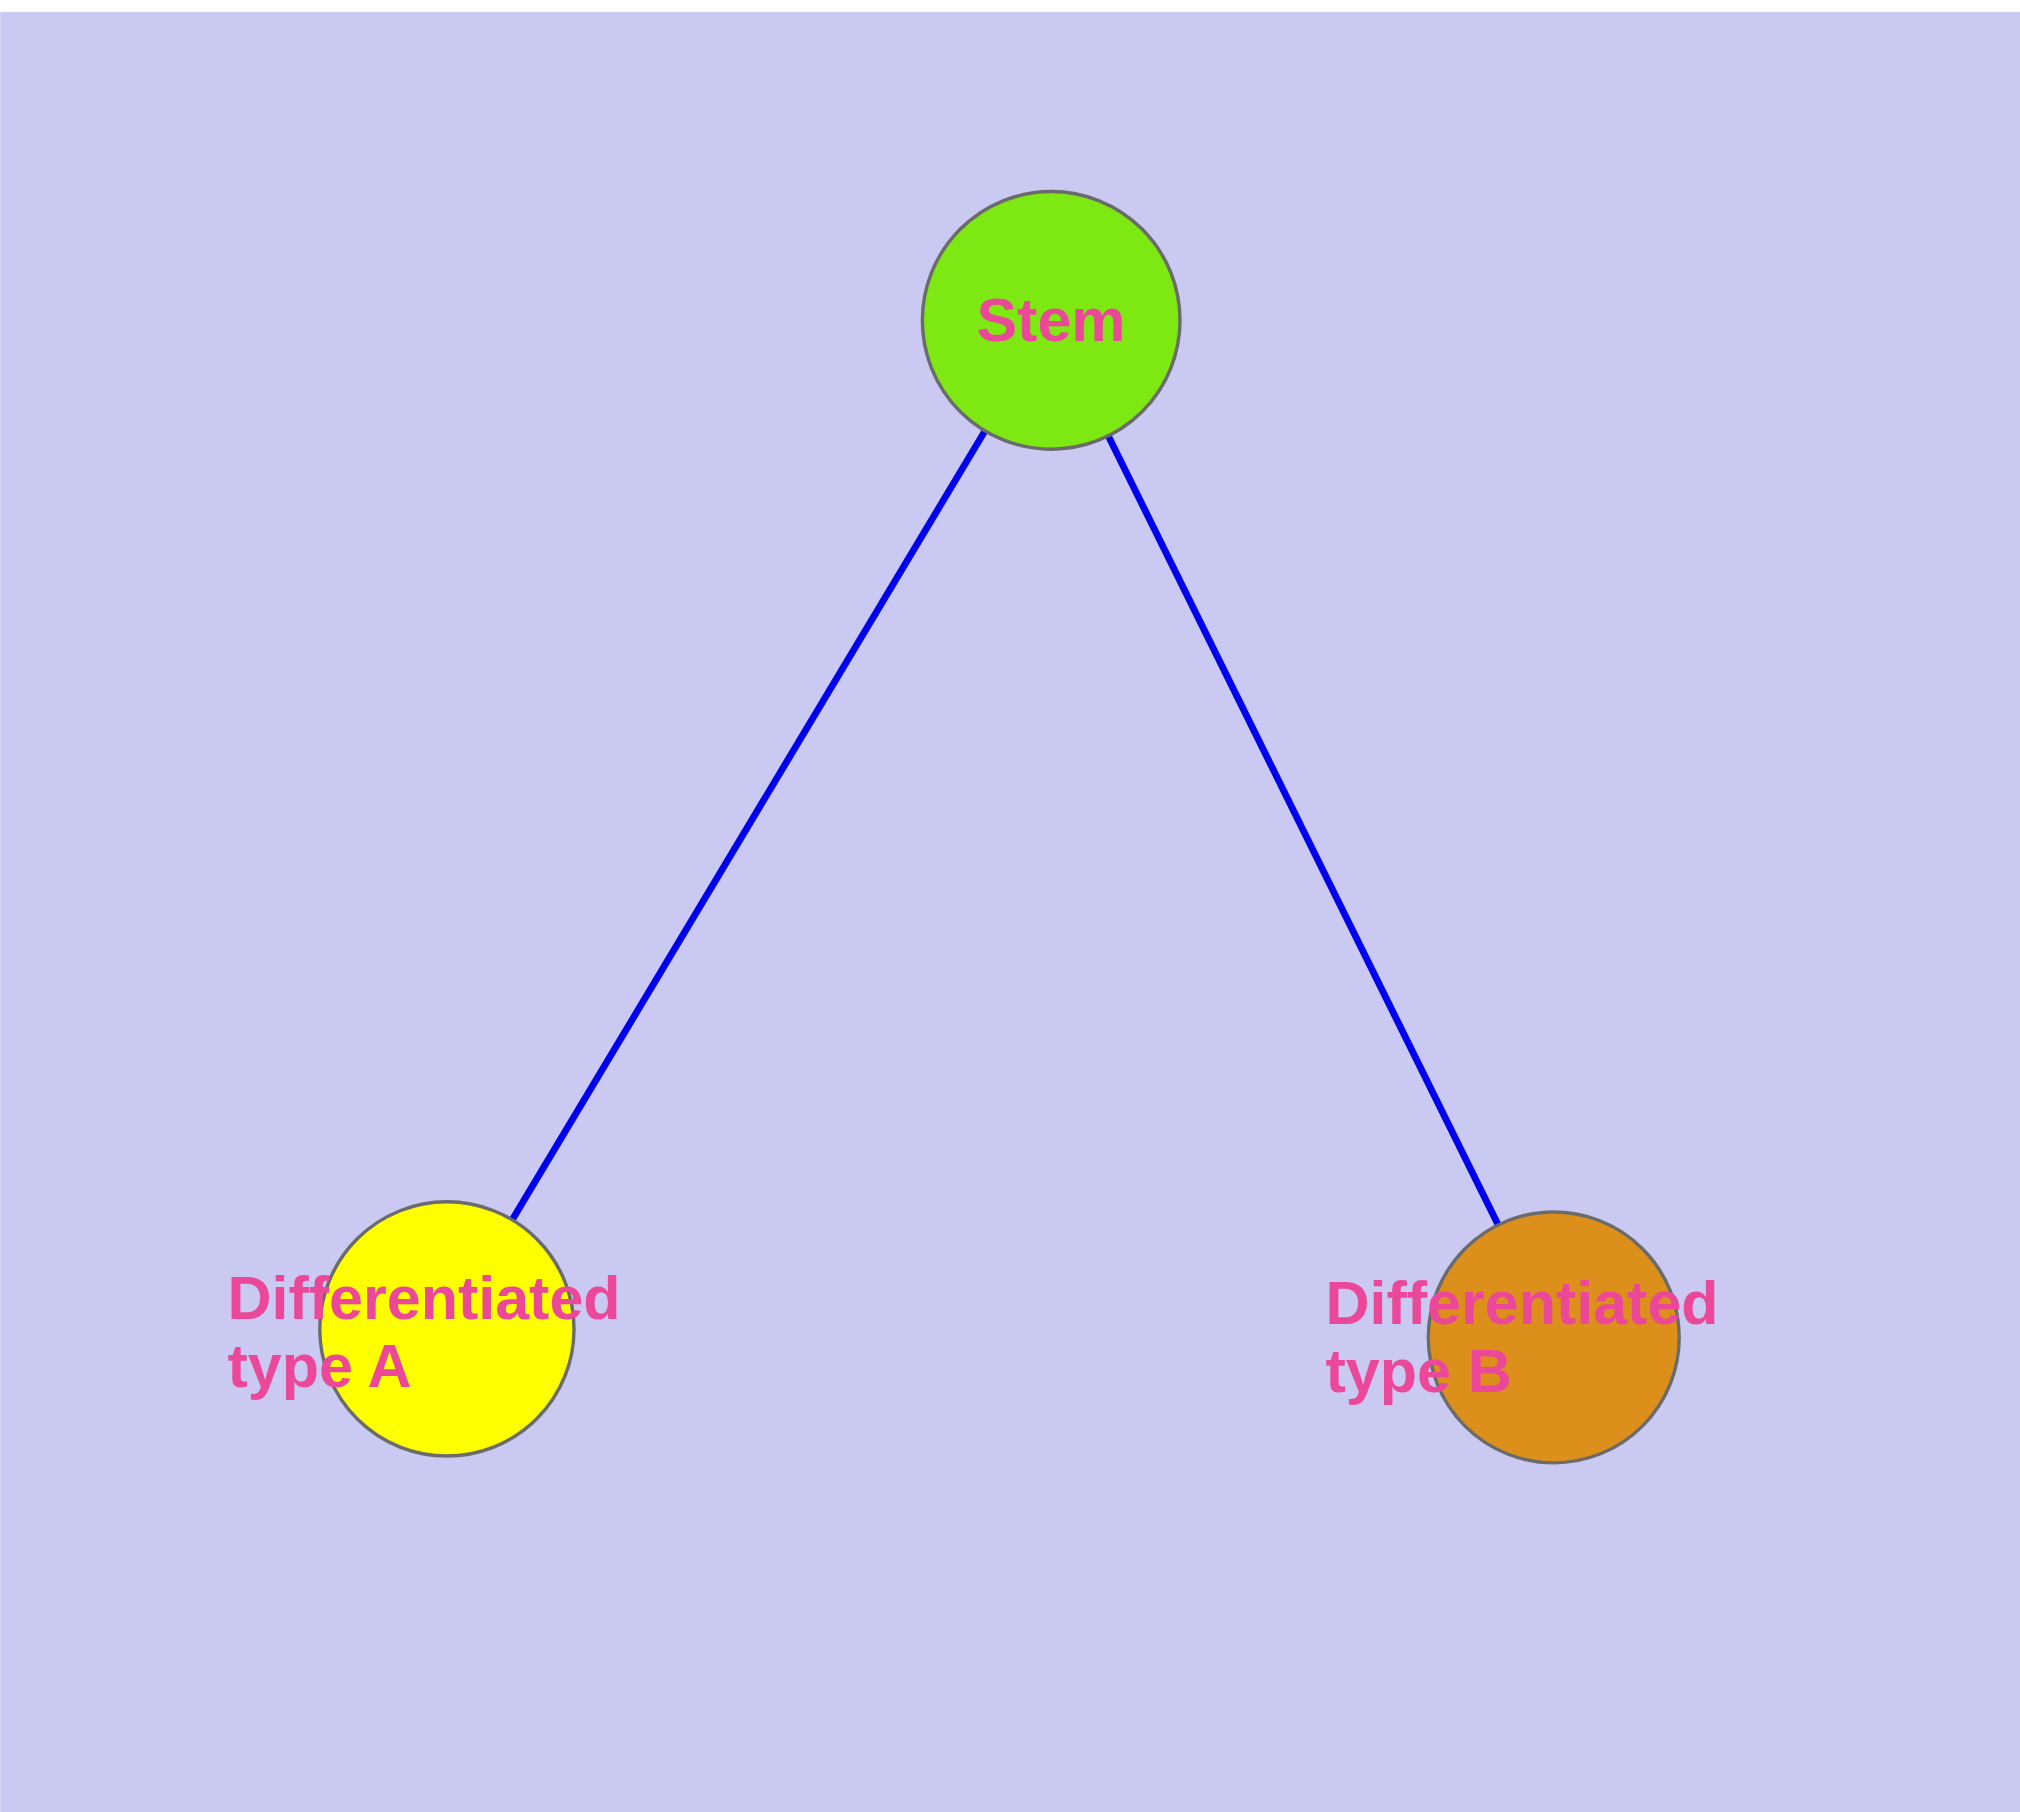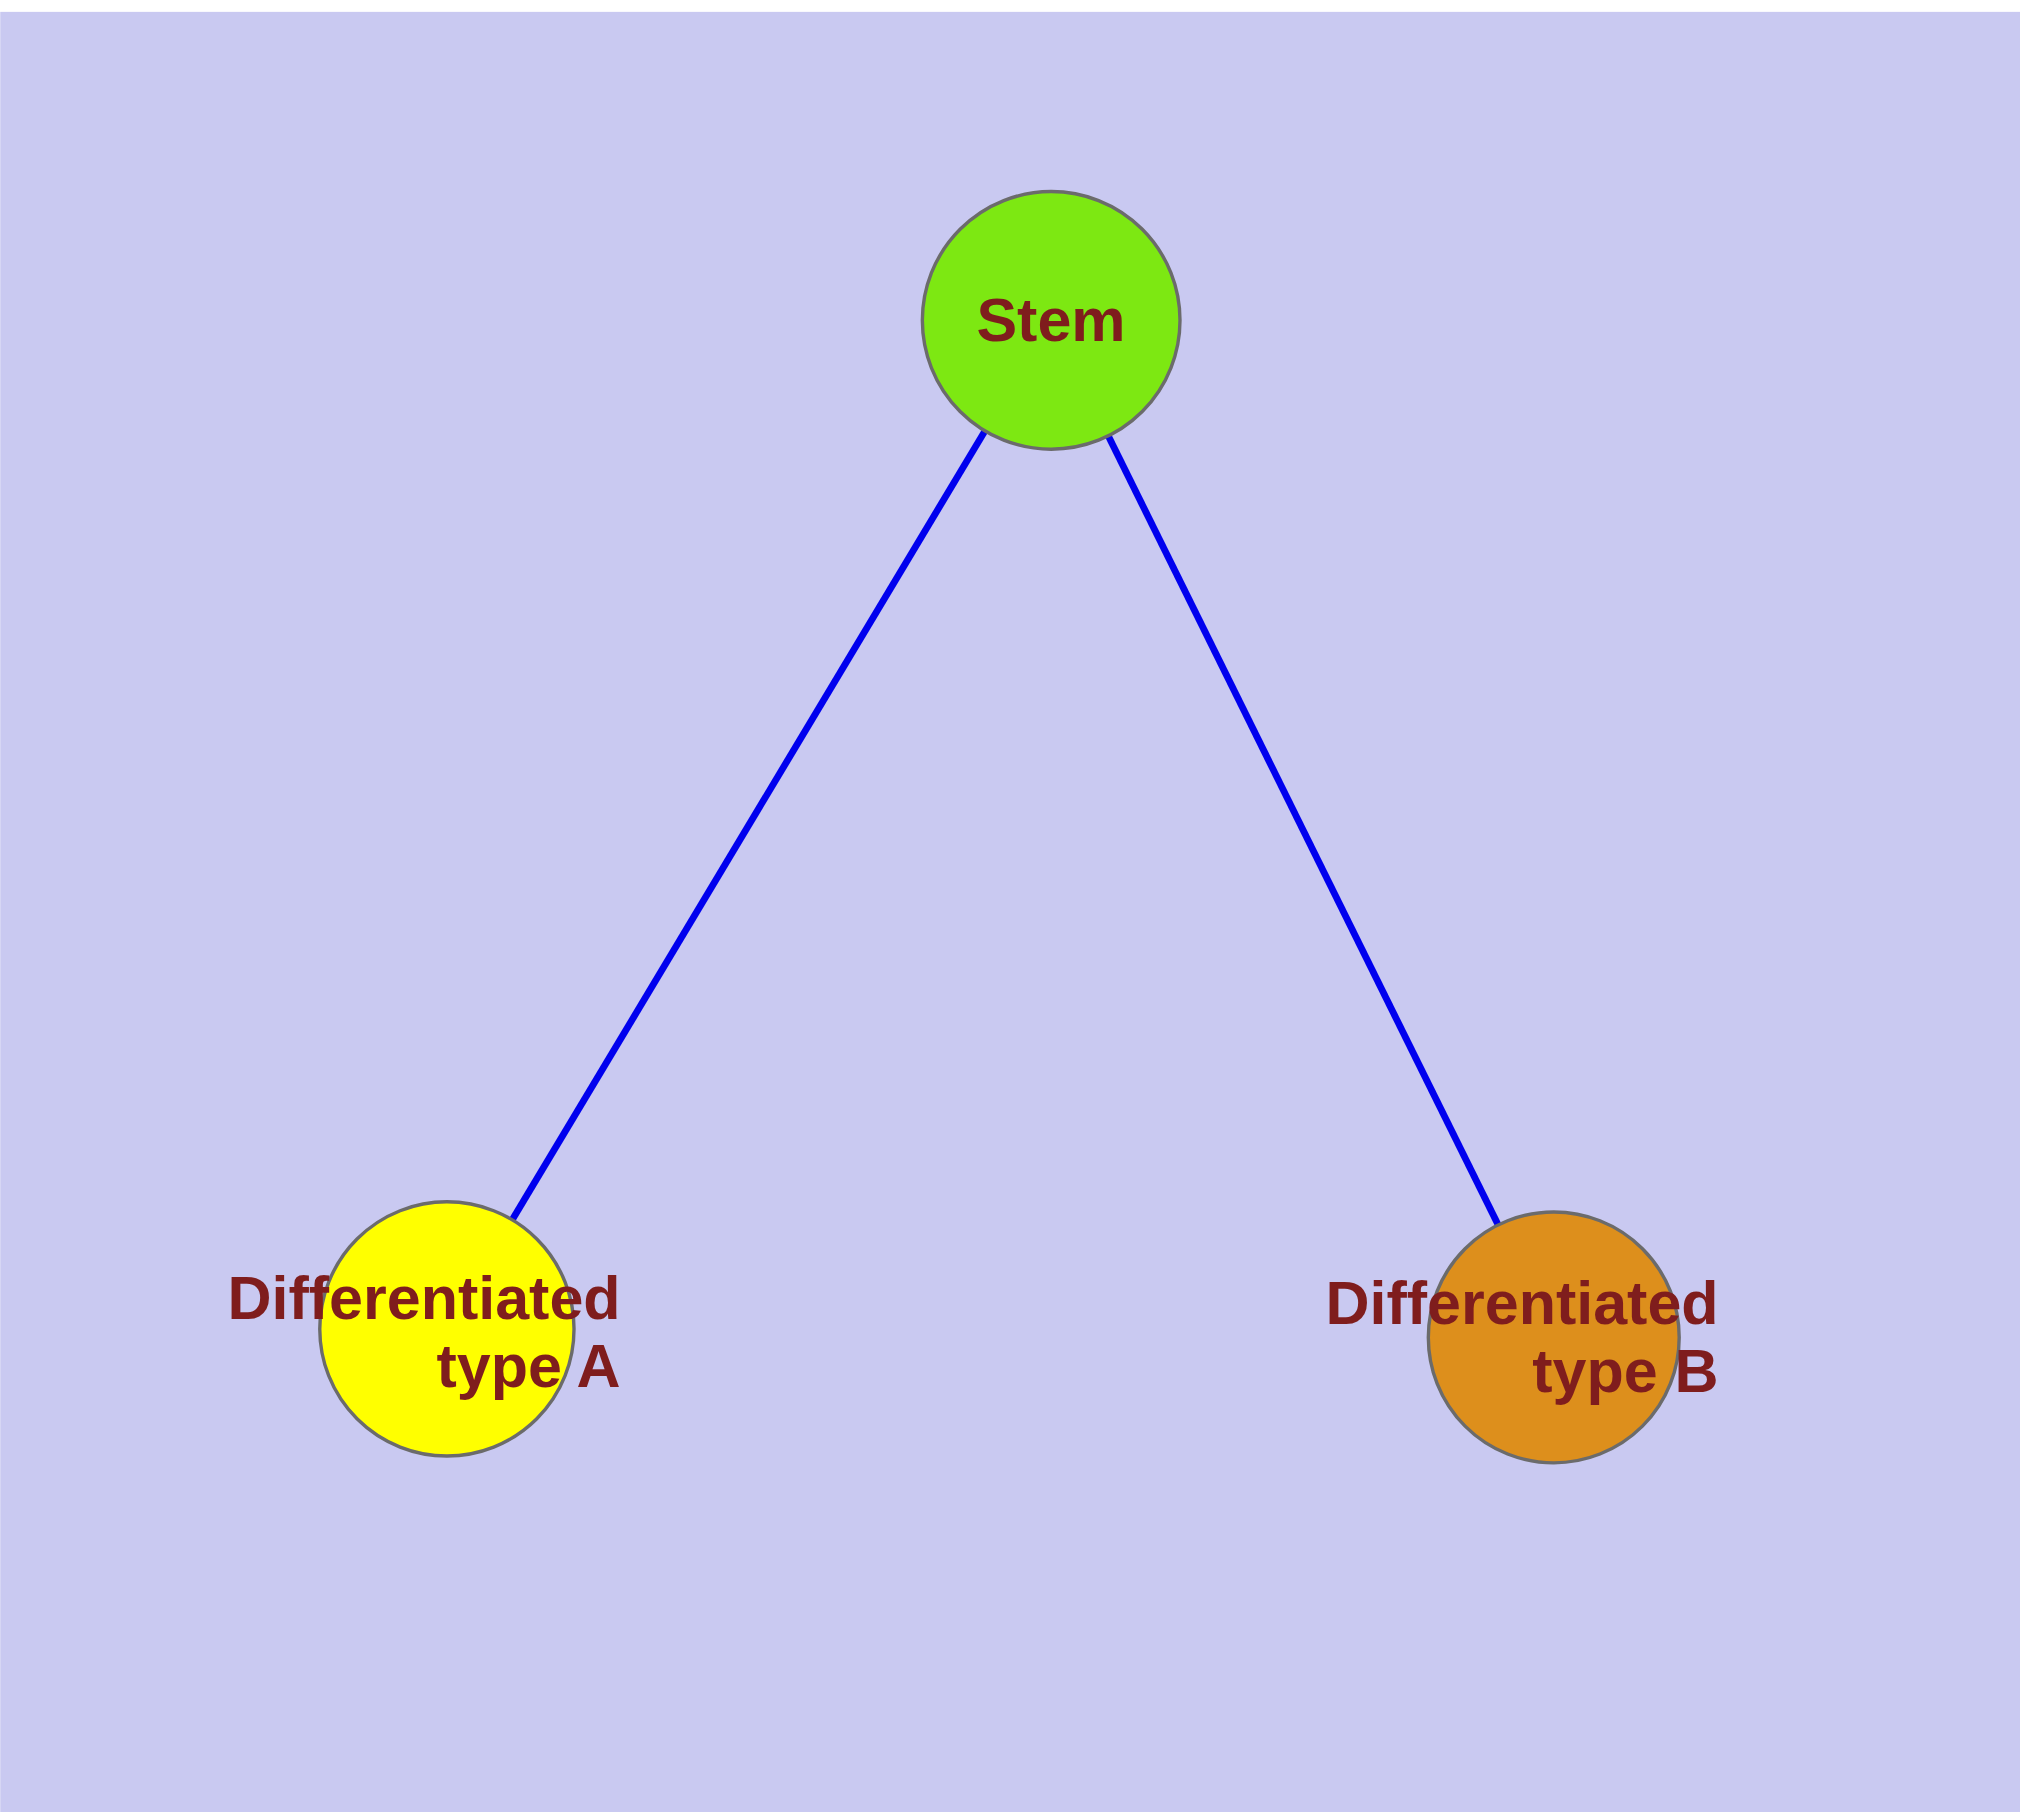--- a/index.html
+++ b/index.html
@@ -21,22 +21,22 @@
     top: 0;
     width: 2021px;
     height: 1812px;
   }
   .node-label {
     position: absolute;
     transform: translate(-50%, -50%);
     font-weight: bold;
     font-size: 61px;
     line-height: 1.12;
-    color: #7f1d1d;
-    text-align: right;
+    color: #ec4899;
+    text-align: left;
     white-space: pre-line;
     pointer-events: none;
   }
   .label-stem   { left: 1051px; top: 320px; }
   .label-type-a { left: 424px;  top: 1332px; }
   .label-type-b { left: 1522px; top: 1337px; }
 </style>
 </head>
 <body>
 

